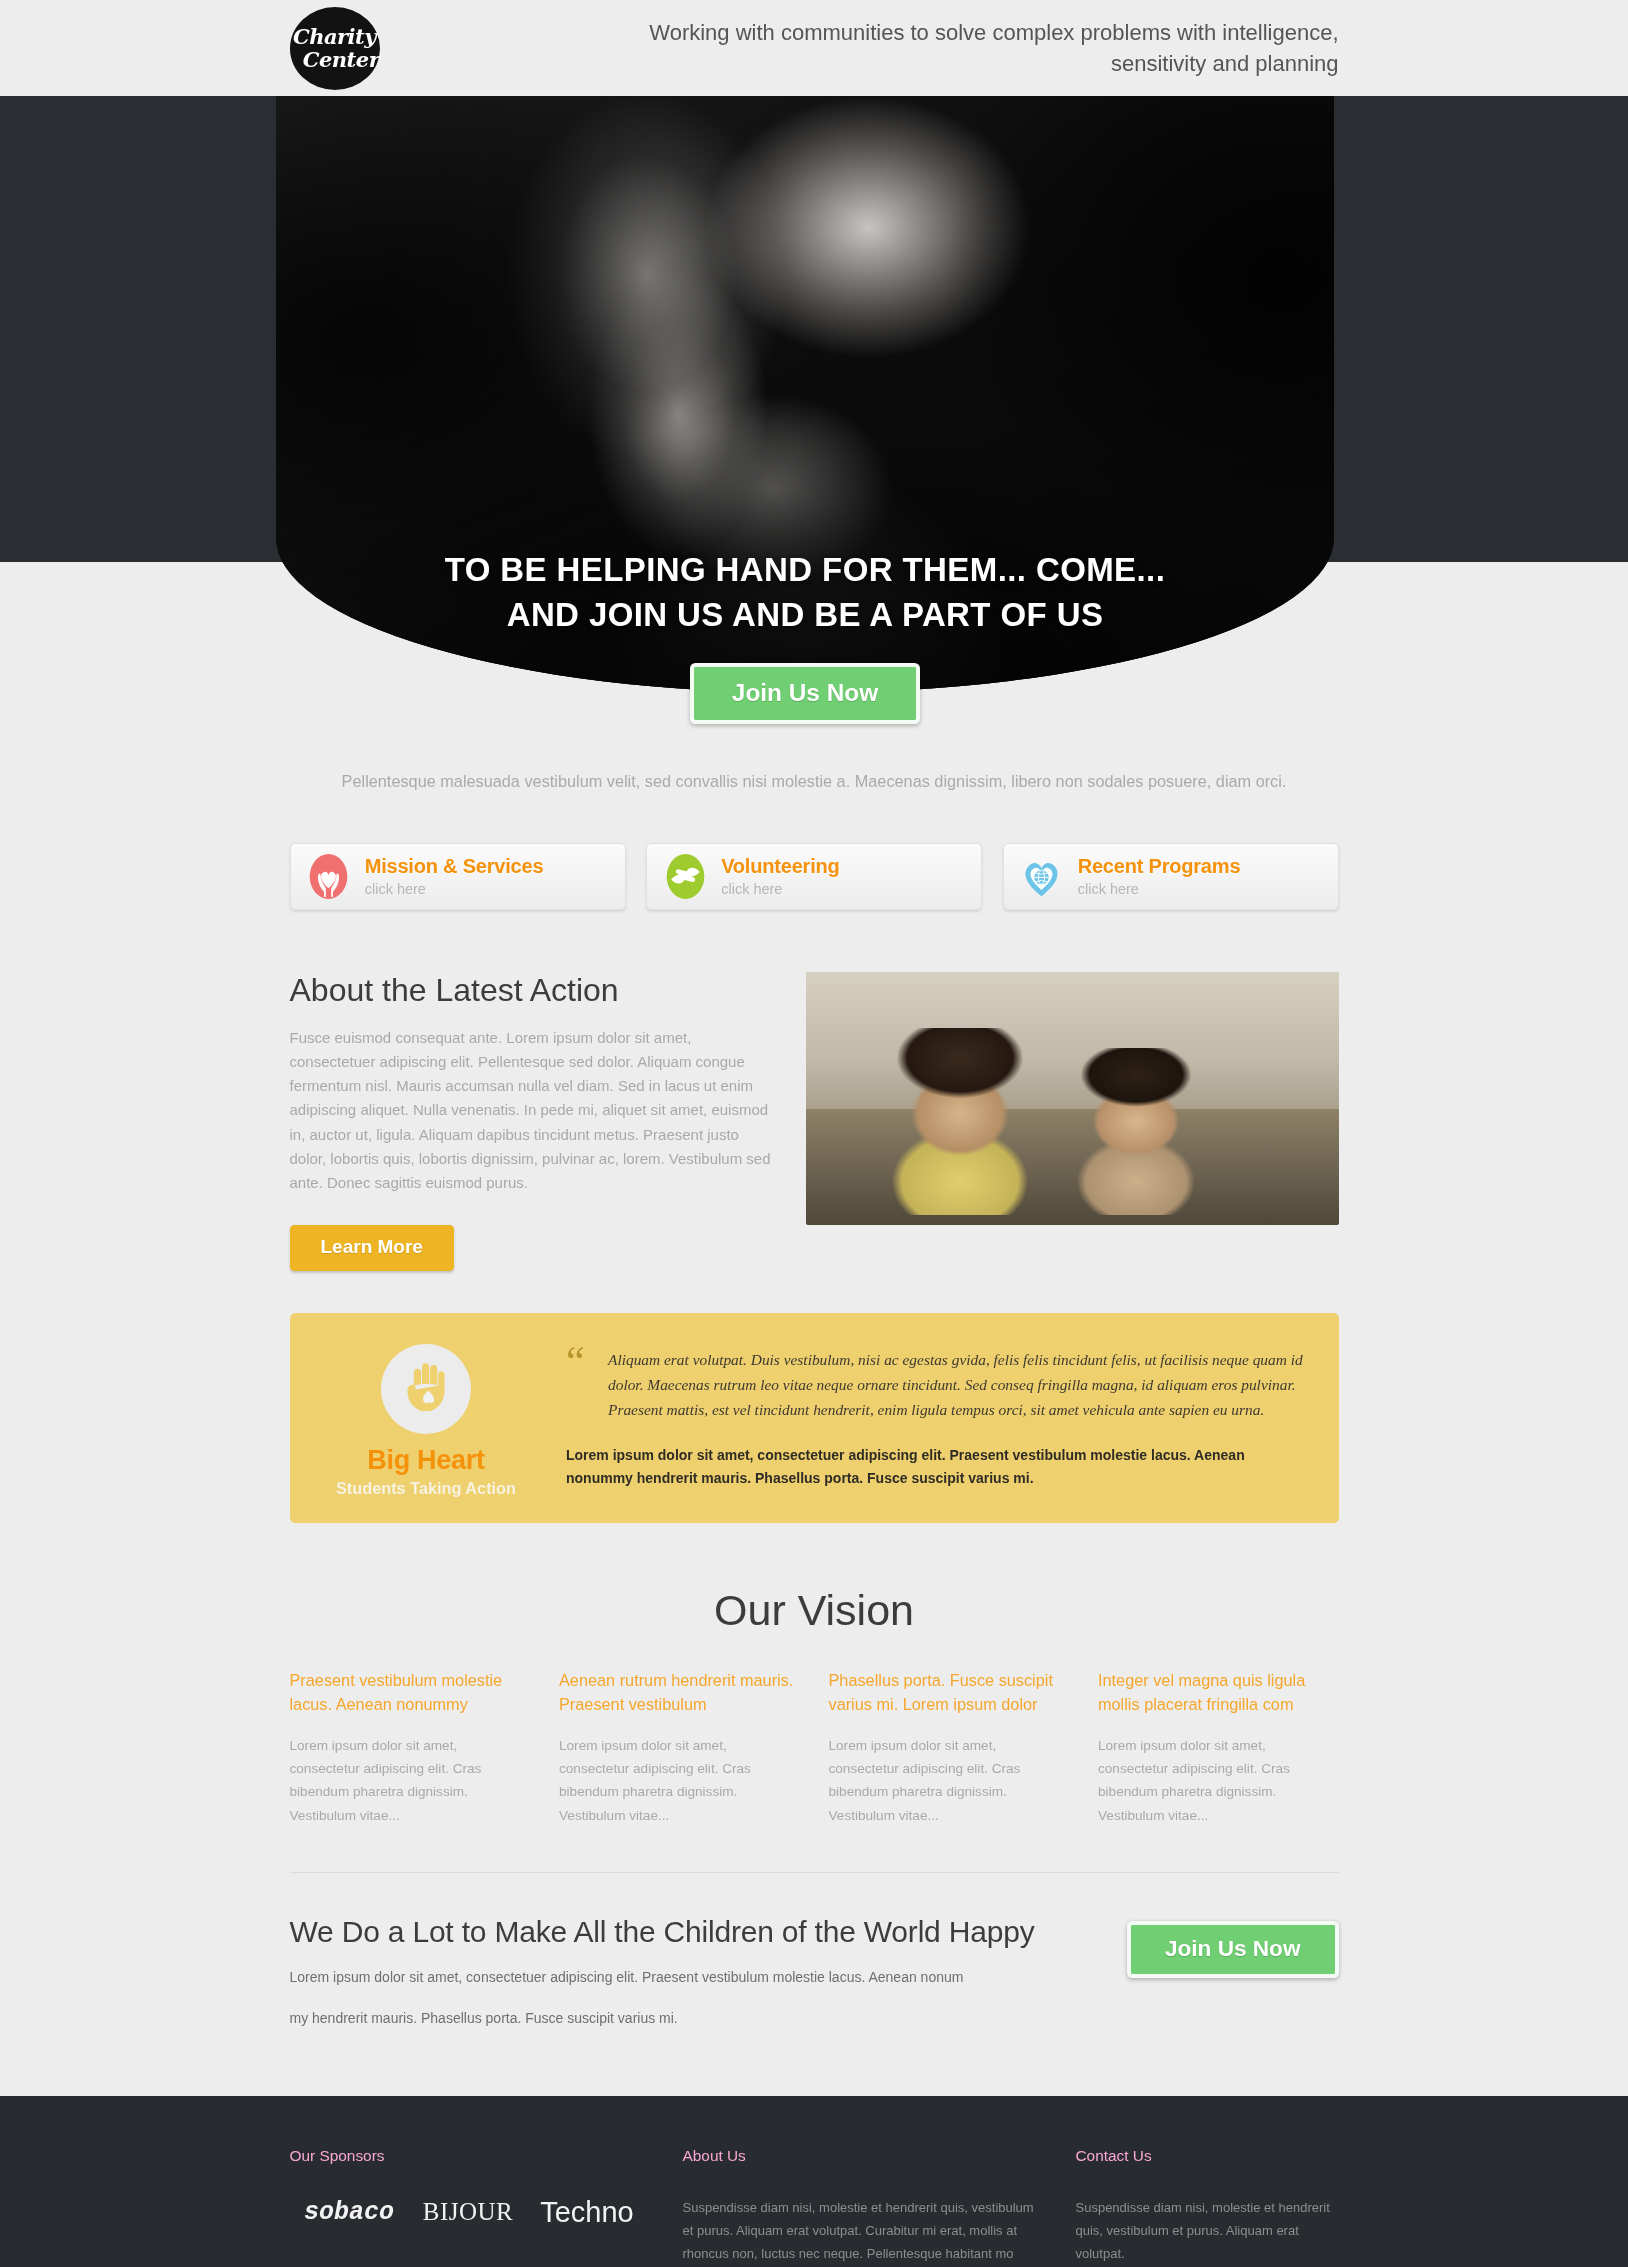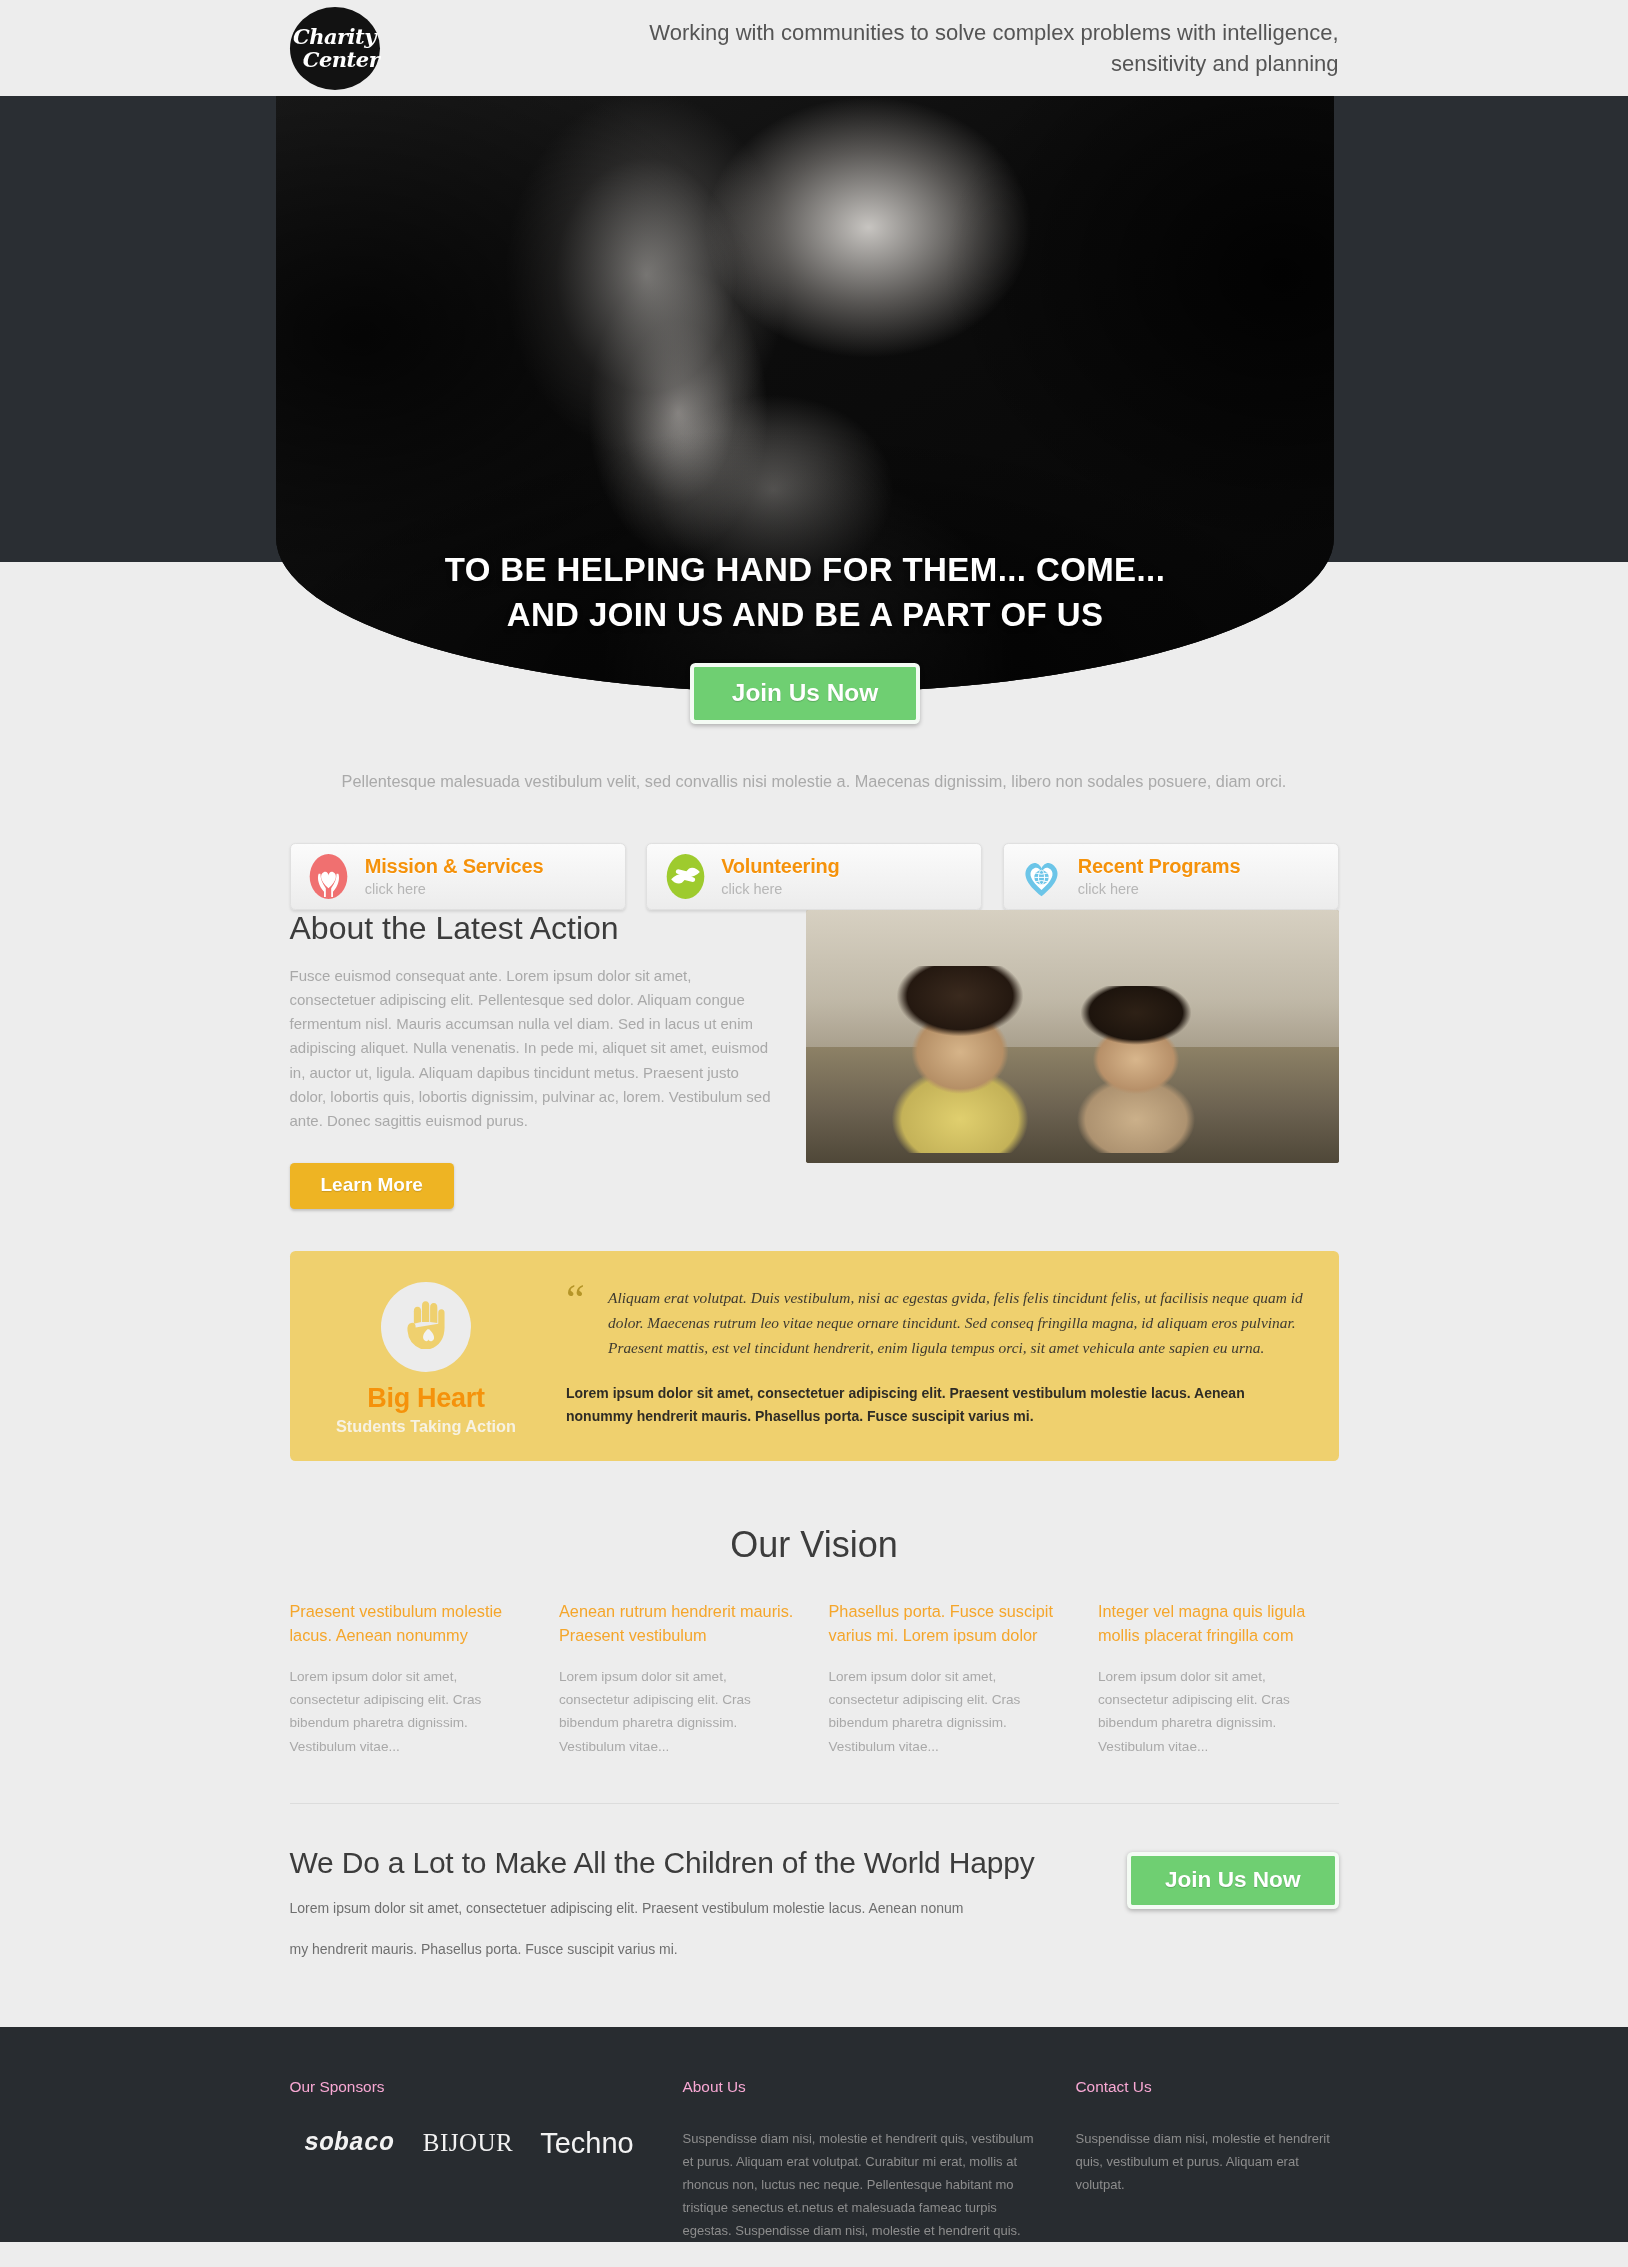--- a/index.html
+++ b/index.html
@@ -174,21 +174,21 @@
     letter-spacing: -0.2px;
   }
   .feature .fsub {
     font-size: 14.5px;
     color: #b6b6b6;
     margin-top: 4.5px;
     font-weight: 400;
   }
 
   
-  .about { display: flex; gap: 28px; }
+  .about { display: flex; margin-top: 62px; gap: 28px; }
   .about-left { width: 488px; }
   .about-left h2 {
     font-size: 32px;
     font-weight: 300;
     color: #3c3c3c;
     margin-bottom: 16.3px;
   }
   .about-left p {
     font-size: 15px;
     line-height: 1.62;
@@ -298,21 +298,21 @@
     font-size: 14px;
     line-height: 1.6;
     font-weight: bold;
     color: #2f2c25;
   }
 
   
   .vision { margin-top: 63px; }
   .vision h2 {
     text-align: center;
-    font-size: 36px;
+    font-size: 43px;
     font-weight: 300;
     color: #3c3c3c;
   }
   .vision-cols {
     display: flex;
     margin-top: 34px;
     gap: 29px;
   }
   .vcol { flex: 1; }
   .vcol h3 {

